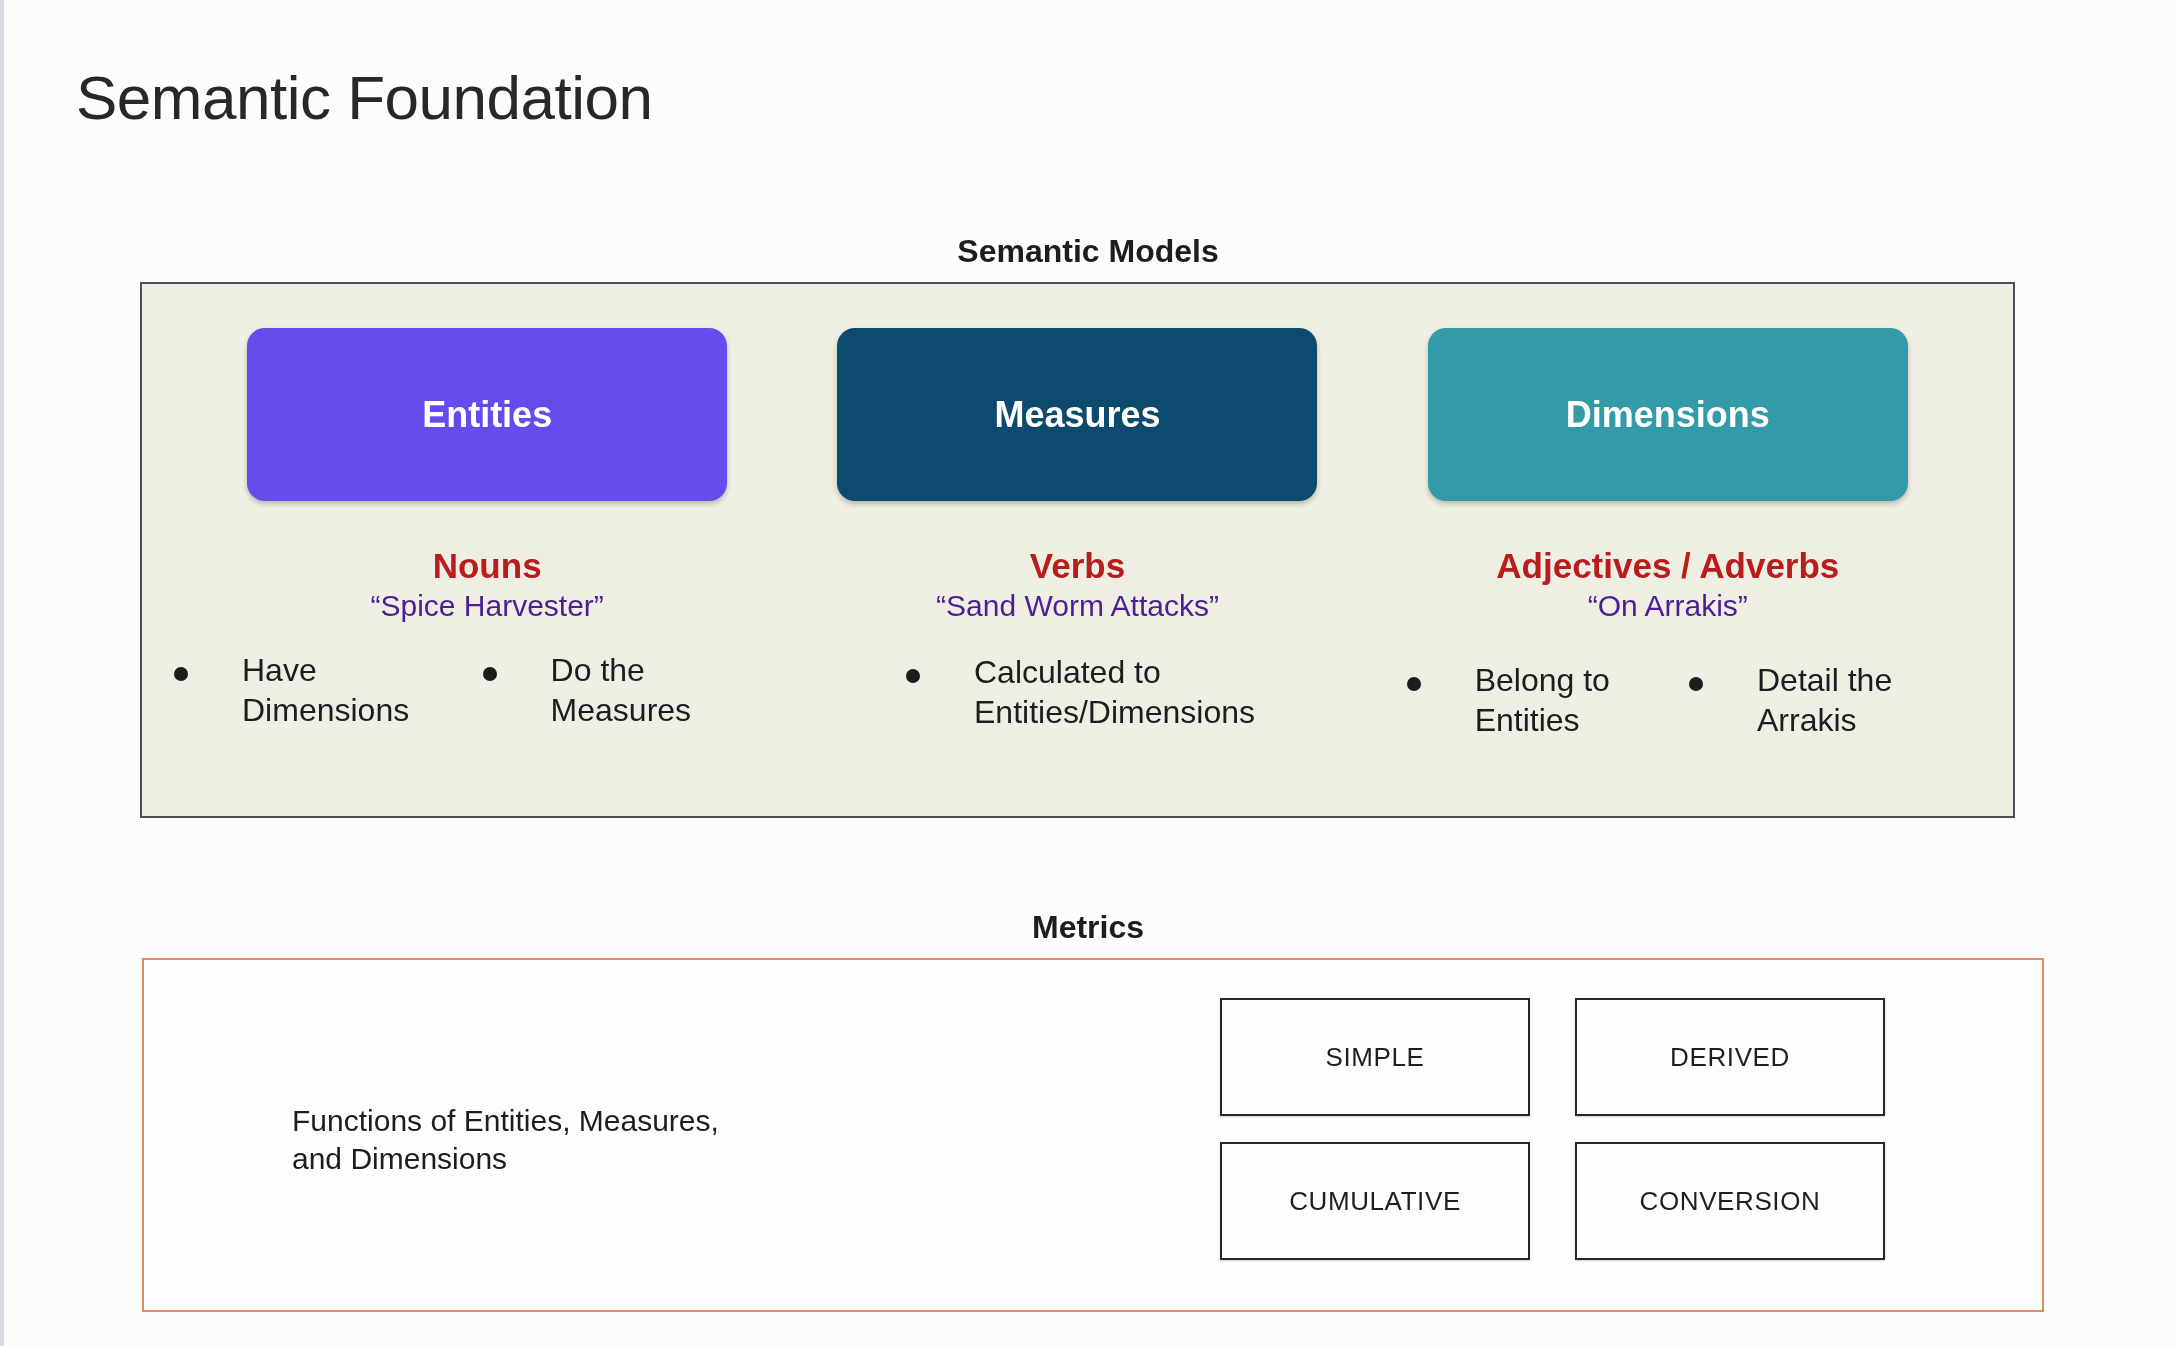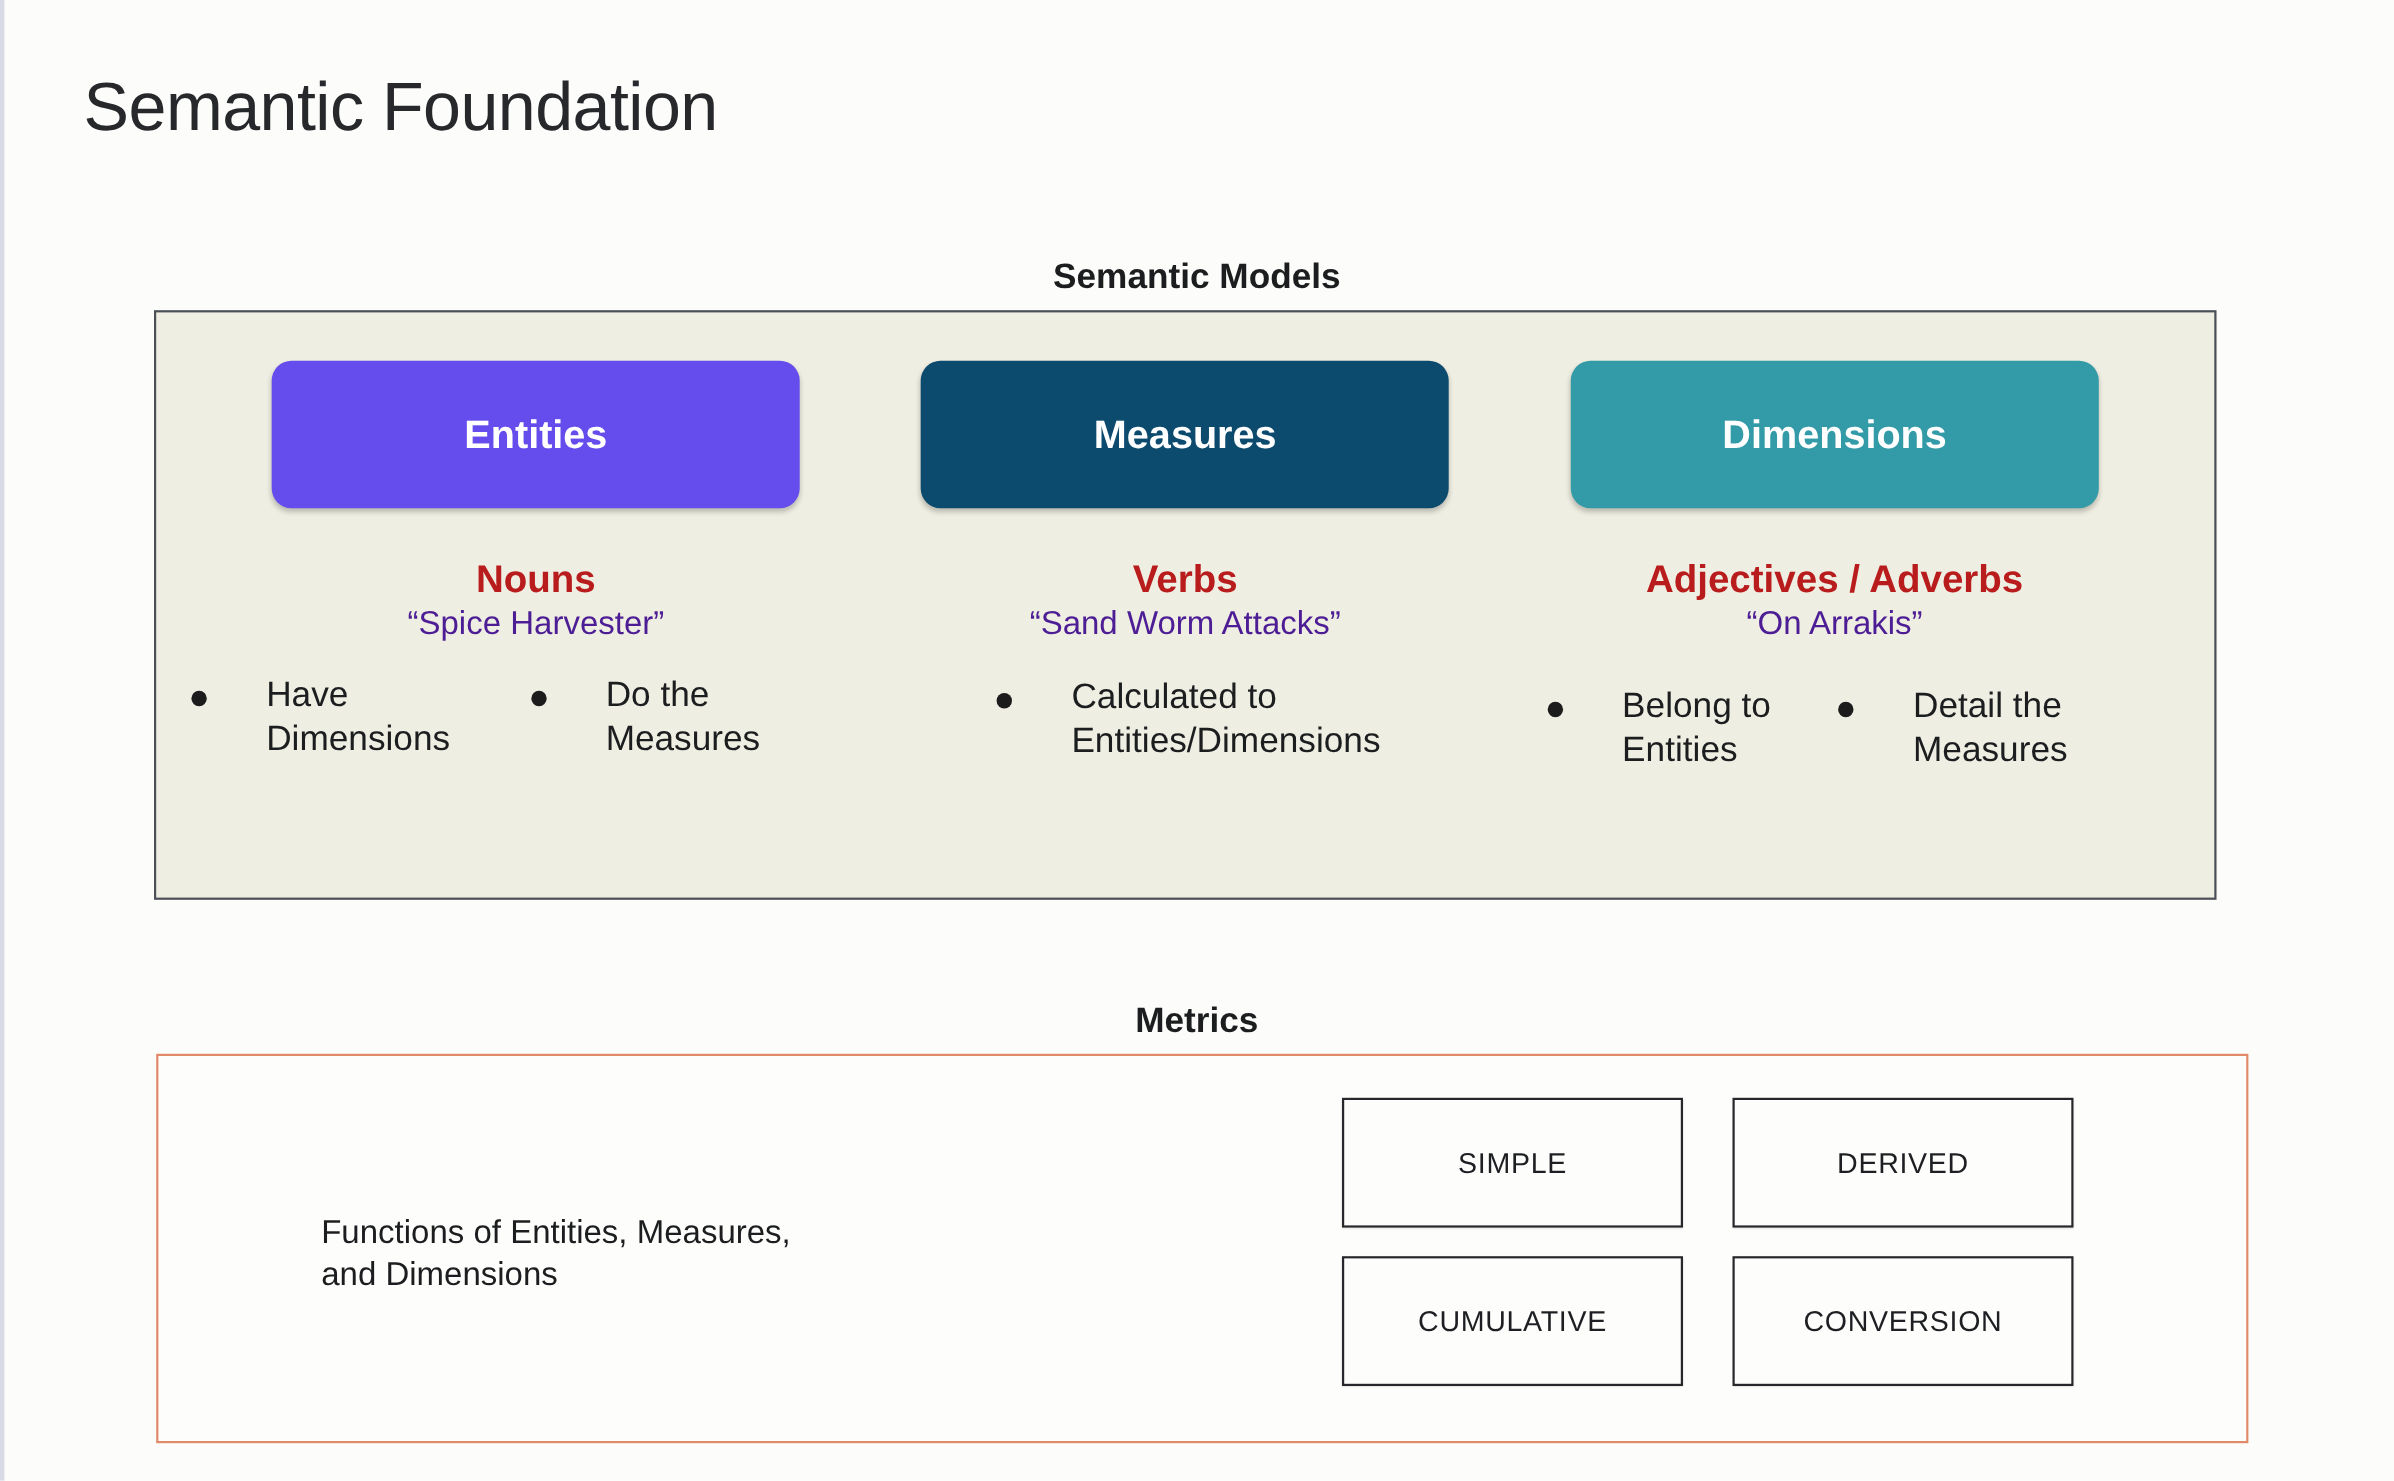--- a/index.html
+++ b/index.html
@@ -69,21 +69,21 @@
   }
   .sm-col {
     flex: 1 1 0;
     display: flex;
     flex-direction: column;
     align-items: center;
   }
 
   .chip {
     width: 480px;
-    height: 134px;
+    height: 173px;
     border-radius: 18px;
     display: flex;
     align-items: center;
     justify-content: center;
     color: #ffffff;
     font-size: 36px;
     font-weight: bold;
     box-shadow: 0 3px 5px rgba(0,0,0,0.22);
     box-sizing: border-box;
   }
@@ -229,21 +229,21 @@
       <div class="chip dimensions">Dimensions</div>
       <div class="pos-title">Adjectives / Adverbs</div>
       <div class="pos-example">“On Arrakis”</div>
       <div class="bullets">
         <div class="bullet-row">
           <span class="bullet-dot"></span>
           <span class="bullet-text">Belong to Entities</span>
         </div>
         <div class="bullet-row">
           <span class="bullet-dot"></span>
-          <span class="bullet-text">Detail the Measures</span>
+          <span class="bullet-text">Detail the Arrakis</span>
         </div>
       </div>
     </div>
 
   </div>
 </div>
 
 <div class="section-heading" id="metrics-heading">Metrics</div>
 
 <div class="metrics-panel">

